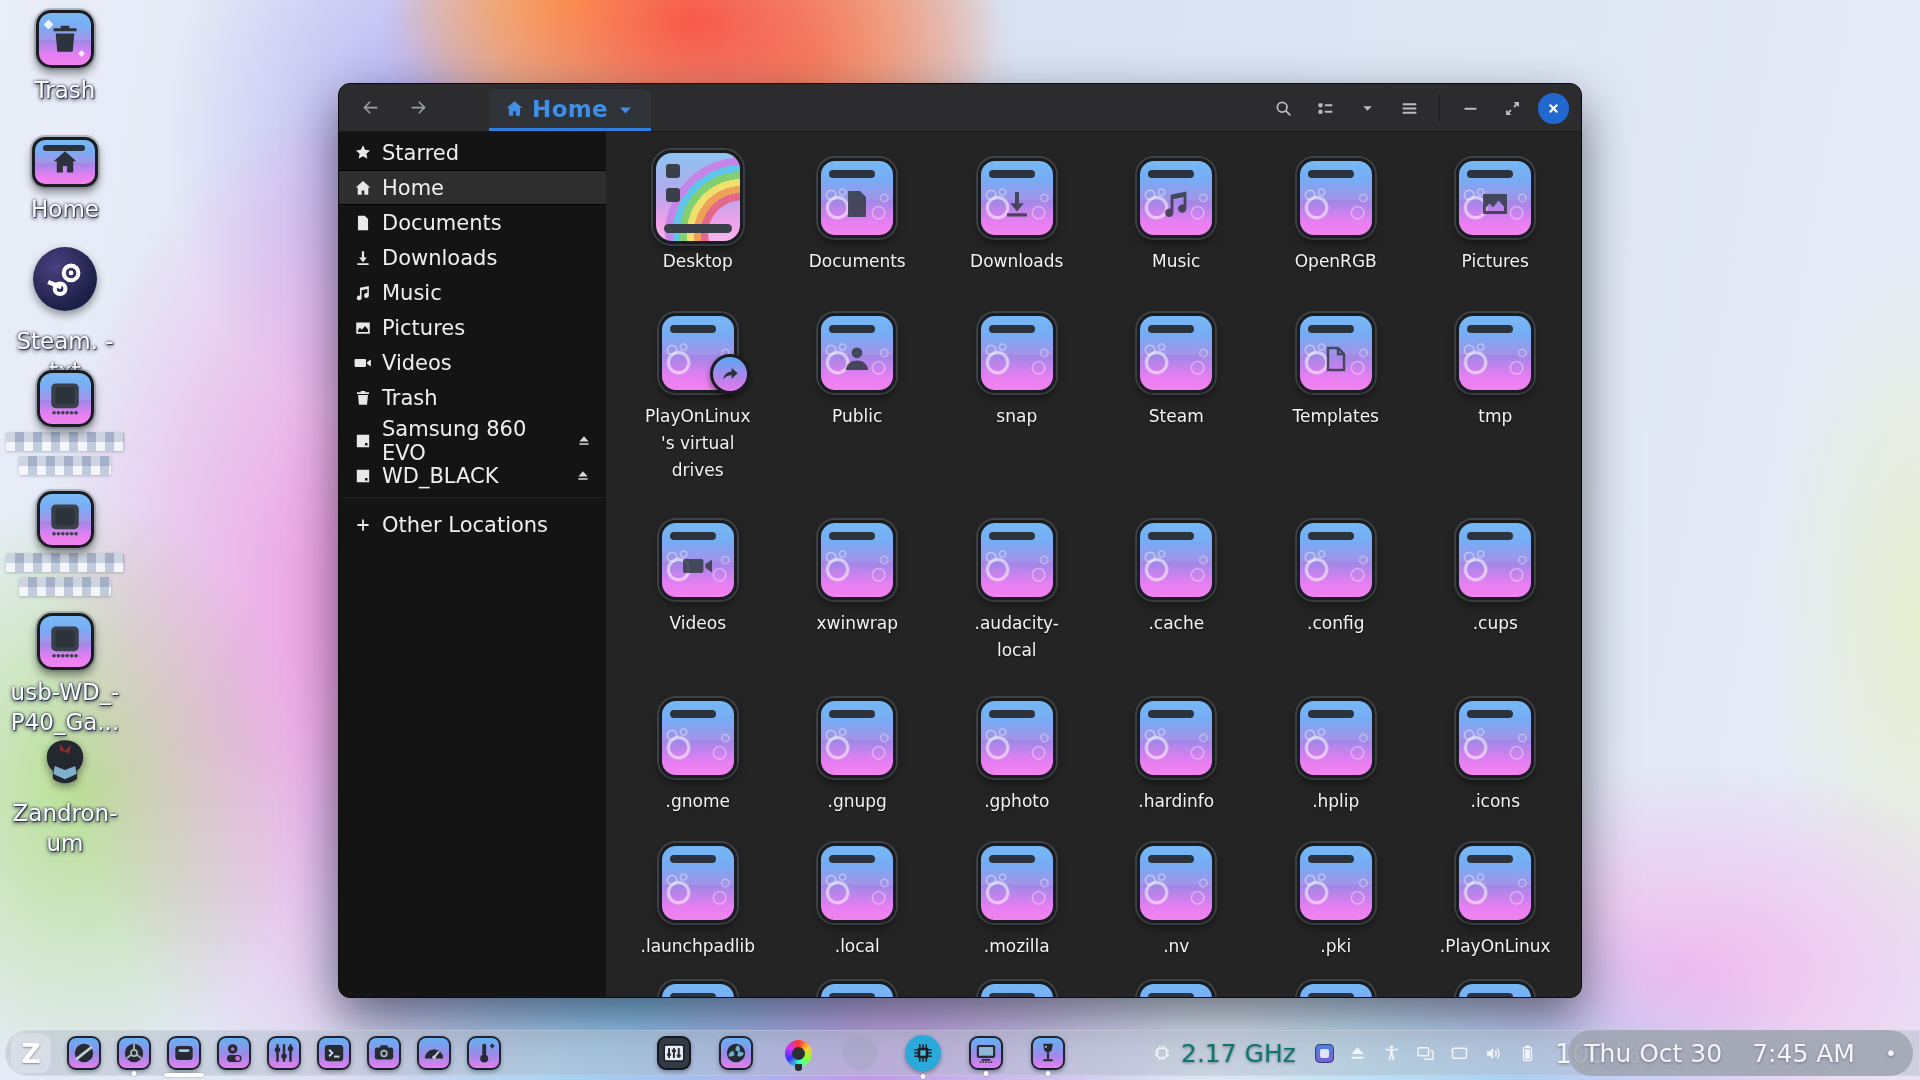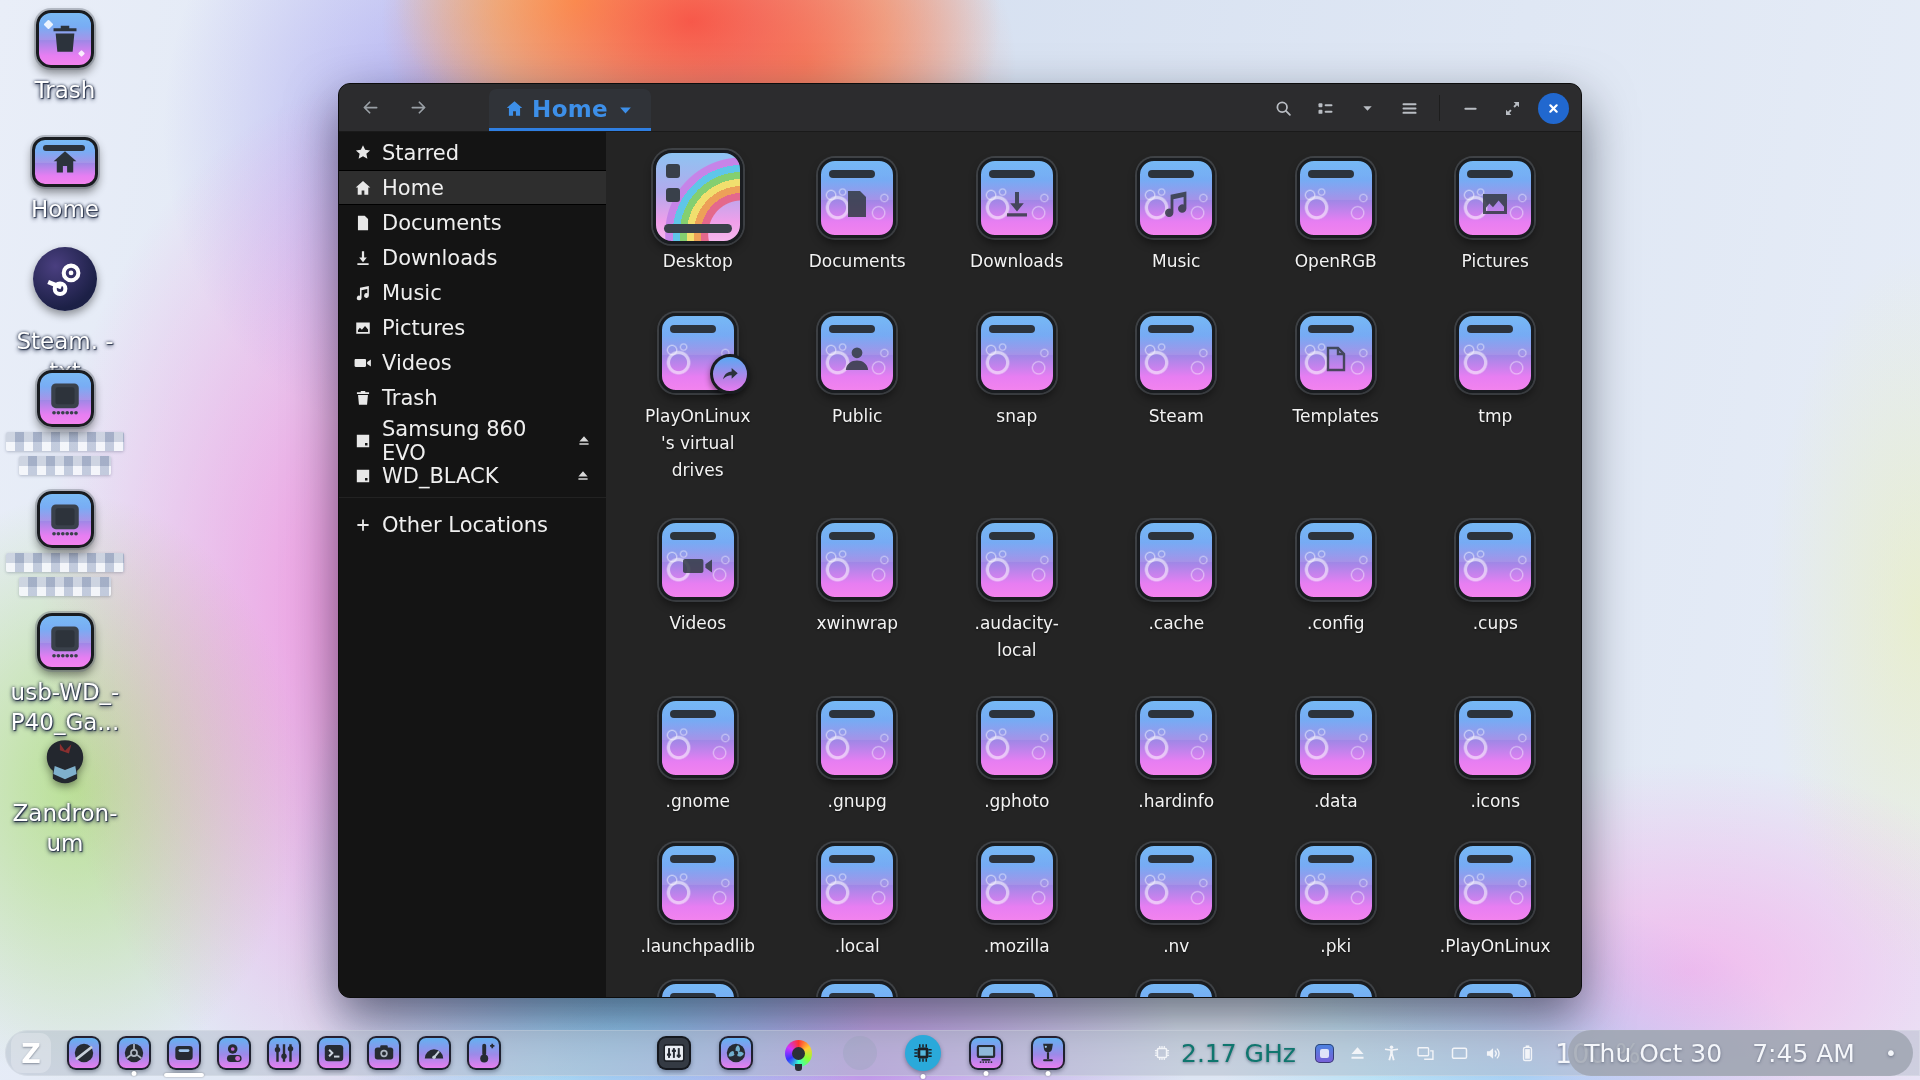--- a/index.html
+++ b/index.html
@@ -578,21 +578,21 @@
           <div class="cell">
             <div class="folder"></div>
             <div class="flabel">.gphoto</div>
           </div>
           <div class="cell">
             <div class="folder"></div>
             <div class="flabel">.hardinfo</div>
           </div>
           <div class="cell">
             <div class="folder"></div>
-            <div class="flabel">.data</div>
+            <div class="flabel">.hplip</div>
           </div>
           <div class="cell">
             <div class="folder"></div>
             <div class="flabel">.icons</div>
           </div>
           <div class="cell">
             <div class="folder"></div>
             <div class="flabel">.launchpadlib</div>
           </div>
           <div class="cell">

